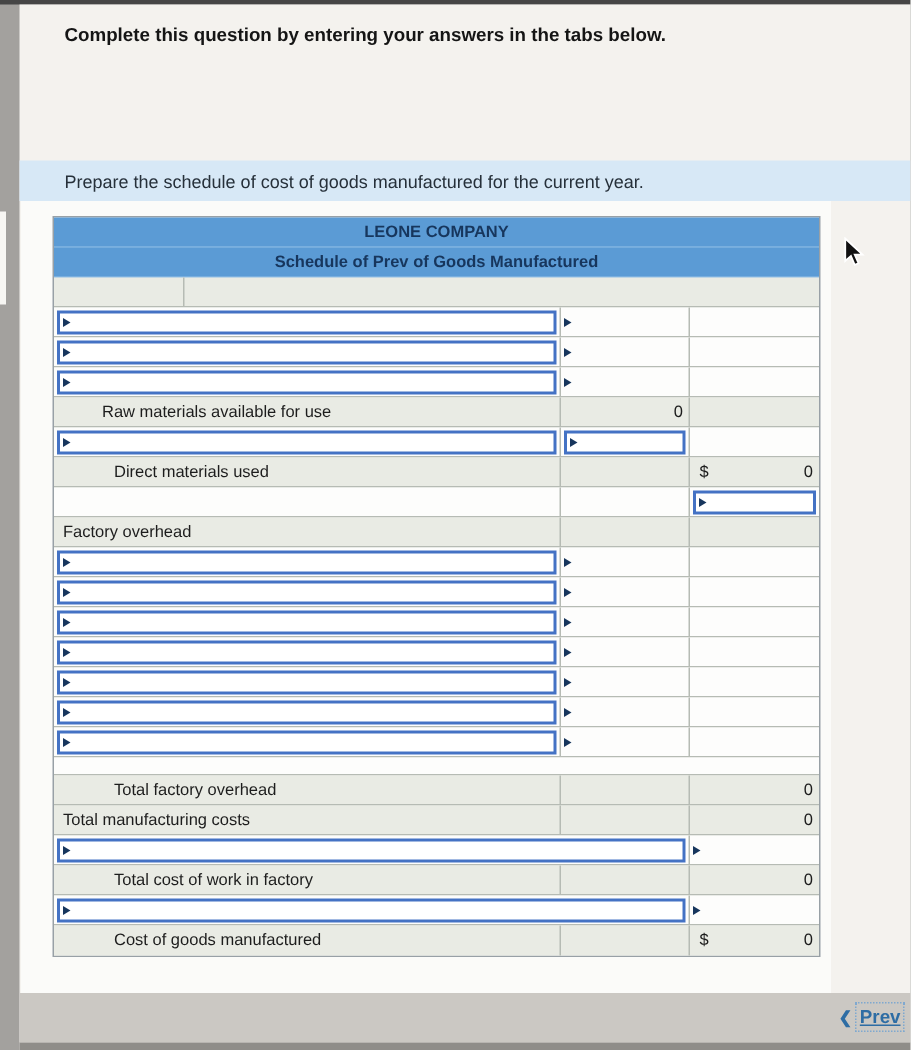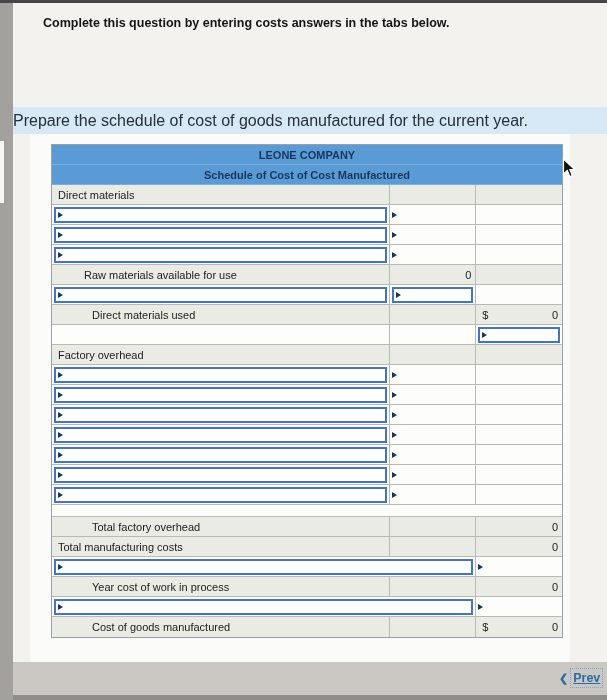--- a/index.html
+++ b/index.html
@@ -18,23 +18,23 @@
 
   .top-instruction { position:absolute; left:30px; top:13px; font-size:12.5px; font-weight:bold; color:#151515; }
 
   .tabs { position:absolute; left:19px; top:58px; display:flex; gap:3px; }
   .tab { height:43px; padding:0 16px; display:flex; align-items:center; font-size:12px; color:#333;
          background:#dbd9d4; cursor:pointer; }
   .tab.active { background:#ecebe5; border:1px dotted #4d7fc0; }
 
   .sub-instruction-bar { position:absolute; left:0; top:104px; width:594px; height:27px;
          background:#d7e8f6; display:flex; align-items:center; }
-  .sub-instruction-bar span { font-size:16px; color:#26303a; }
-
-  .panel { position:absolute; left:1px; top:131px; width:540px; height:528px; background:#fbfbf9;margin-left:16px; }
+  .sub-instruction-bar span { padding-left:30px; font-size:12px; color:#26303a; }
+
+  .panel { position:absolute; left:1px; top:131px; width:540px; height:528px; background:#fbfbf9; }
 
   .ws-table { position:absolute; left:21px; top:10px; width:512px; border:1px solid #98a0a6; background:#fff; }
   .hrow { height:20px; background:var(--header-bg,#5b9bd5); display:flex; align-items:center; justify-content:center;
           font-size:11px; font-weight:bold; color:var(--header-text,#17365d); border-bottom:1px solid #79afdf; }
   .hrow:last-child { border-bottom:1px solid #79afdf; }
 
   .trow { display:flex; height:20px; background:#fdfdfc; border-bottom:1px solid var(--grid,#b6bbb4); }
   .trow.label-row { background:var(--row-bg,#e9ebe4); }
   .trow.spacer-row { height:12px; }
   .tbody .trow:last-child { border-bottom:none; }
@@ -70,38 +70,35 @@
 </style>
 </head>
 <body>
 
 <div class="top-edge"></div>
 <div class="sliver"></div>
 <div class="left-fragment">es</div>
 
 <div class="main">
 
-  <div class="top-instruction">Complete this question by entering costs answers in the tabs below.</div>
+  <div class="top-instruction">Complete this question by entering your answers in the tabs below.</div>
 
 
   <div class="sub-instruction-bar" style="background: rgb(215, 232, 246);">
     <span>Prepare the schedule of cost of goods manufactured for the current year.</span>
   </div>
 
   <div class="panel">
     <div class="ws-table">
       <div class="thead">
         <div class="hrow">LEONE COMPANY</div>
-        <div class="hrow">Schedule of Cost of Cost Manufactured</div>
+        <div class="hrow">Schedule of Prev of Goods Manufactured</div>
       </div>
       <div class="tbody">
           <div class="trow label-row">
-            <div class="cell left">
-              <span class="lbl ind0">Direct materials</span>
-            </div>
             <div class="cell mid"></div>
             <div class="cell right"></div>
           </div>
           <div class="trow input-row">
             <div class="cell left boxcell">
               <div class="input-box">
                 <span class="marker"></span>
               </div>
             </div>
             <div class="cell mid">
@@ -280,21 +277,21 @@
               <div class="input-box">
                 <span class="marker"></span>
               </div>
             </div>
             <div class="cell right">
               <span class="marker"></span>
             </div>
           </div>
           <div class="trow label-row">
             <div class="cell left">
-              <span class="lbl ind2">Year cost of work in process</span>
+              <span class="lbl ind2">Total cost of work in factory</span>
             </div>
             <div class="cell mid"></div>
             <div class="cell right">
               <span class="val">0</span>
             </div>
           </div>
           <div class="trow input-row">
             <div class="cell wide boxcell">
               <div class="input-box">
                 <span class="marker"></span>

